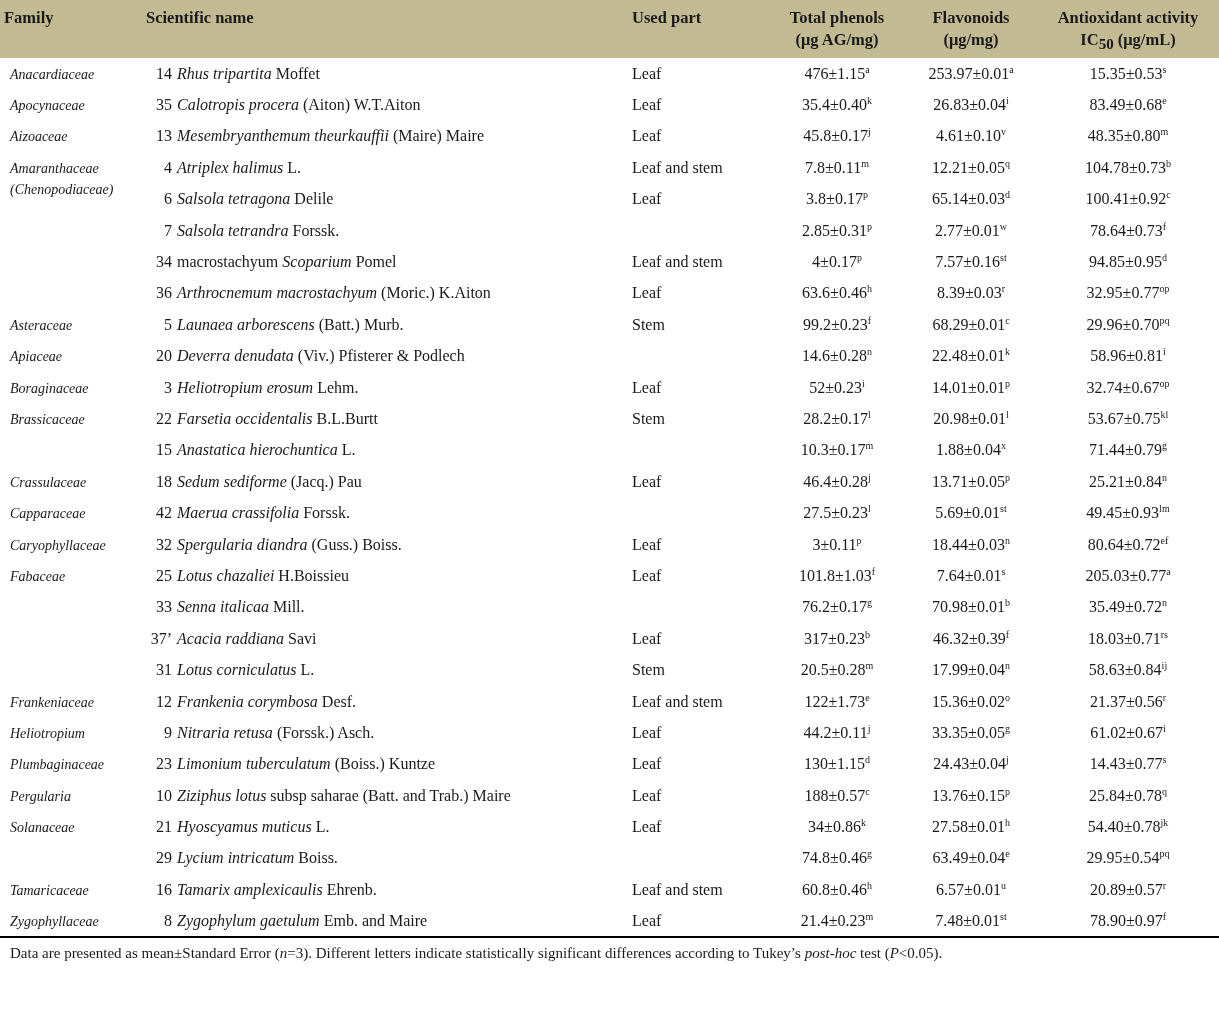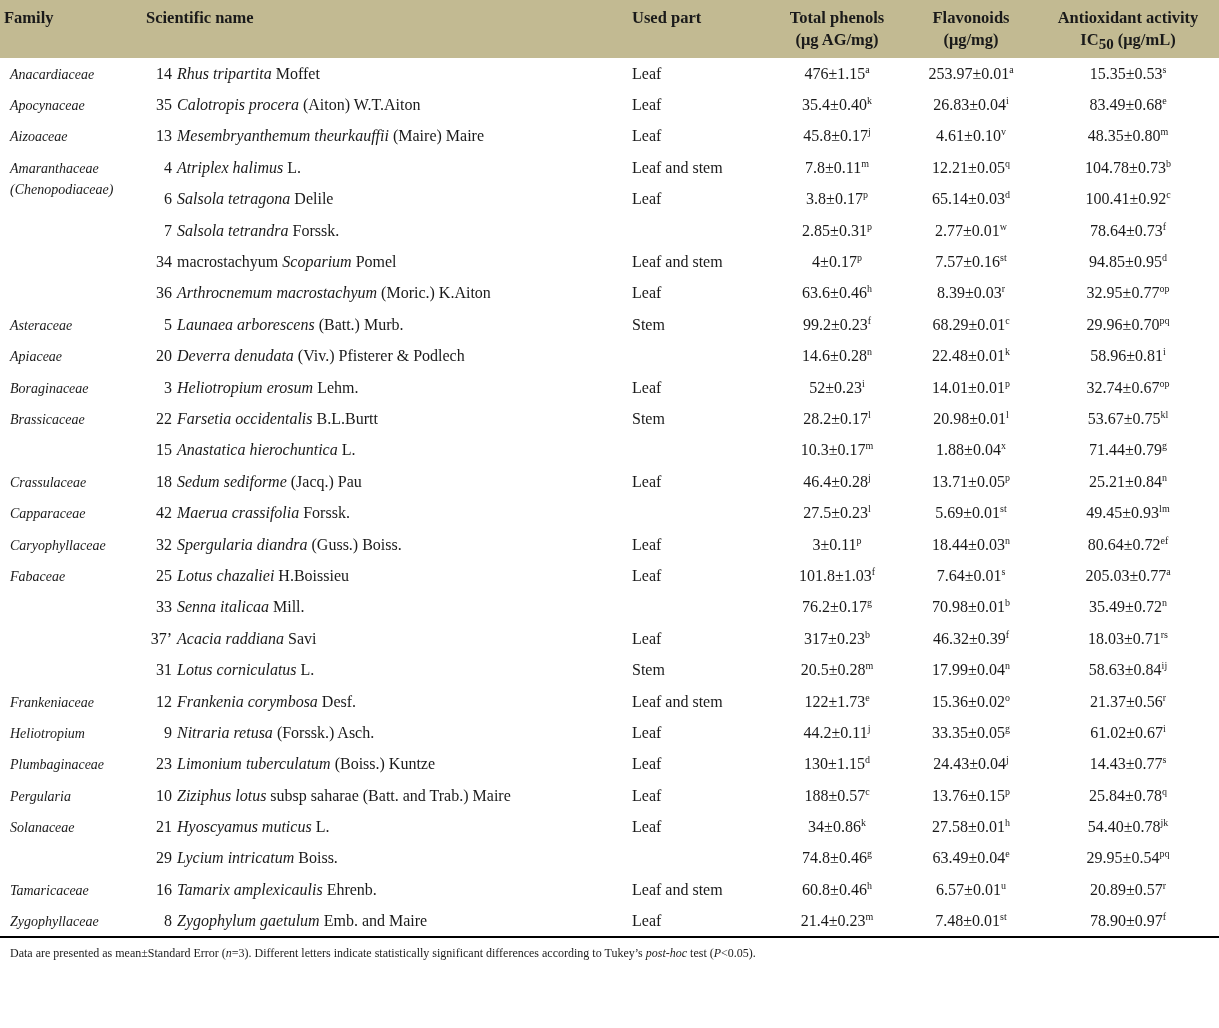--- a/index.html
+++ b/index.html
@@ -33,21 +33,21 @@
   td.family{ padding-left:10px; }
   td.family .fam{ height:20px; overflow:visible; font-style:italic; font-size:14px; line-height:21px; }
   td.num{ text-align:right; }
   td.name{ padding-left:5px; }
   td.name i{ }
   td.used{ padding-left:13px; }
   td.val{ text-align:center; }
   sup{ font-size:10px; line-height:0; vertical-align:super; }
   sub{ font-size:15px; line-height:0; vertical-align:sub; }
   .footnote {
-    padding:6px 10px 0 10px; font-size:12px; line-height:19px;
+    padding:6px 10px 0 10px; font-size:15px; line-height:19px;
   }
   .footnote i{ font-style:italic; }
 </style>
 </head>
 <body>
 
 <div class="page">
   <table class="main">
     <colgroup>
       <col class="c-family">

